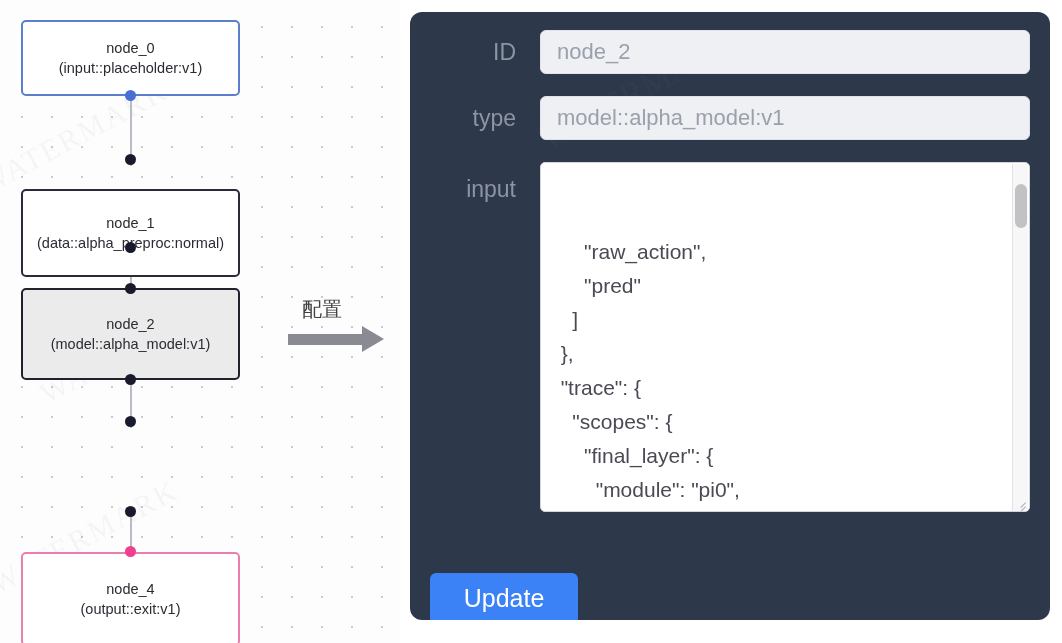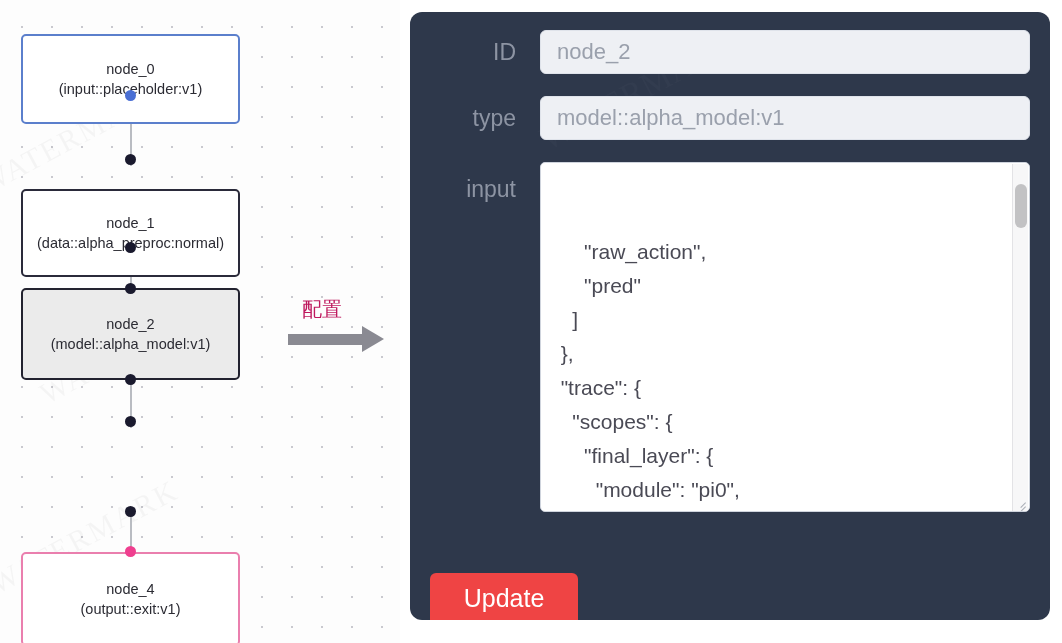--- a/index.html
+++ b/index.html
@@ -92,40 +92,40 @@
     line-height: 20px;
     padding: 4px 8px;
     z-index: 3;
   }
   .node .label { width: 100%; }
   .node-blue     { border: 2px solid #5b7fcc; }
   .node-dark     { border: 2px solid #2a2a3a; margin-top: 29px; }
   .node-selected { border: 2.5px solid #22222f; background: #ebebeb; }
   .node-pink     { border: 2px solid #ea7fae; }
 
-  #node0 { top: 34px;  height: 90px; }
+  #node0 { top: 20px;  height: 76px; }
   #node1 { top: 160px; height: 88px; }
   #node2 { top: 288px; height: 92px; }
   #node3 { top: 422px; height: 90px; }
   #node4 { top: 552px; height: 94px; }
 
   
   #transition {
     position: absolute;
     left: 288px;
     top: 296px;
     width: 110px;
     height: 70px;
   }
   #transition-label {
     position: absolute;
     left: 14px;
     top: 0;
     font-size: 20px;
-    color: #be185d;
+    color: #404040;
     font-family: "DejaVu Sans", sans-serif;
     white-space: nowrap;
   }
   #arrow-shaft {
     position: absolute;
     left: 0;
     top: 38px;
     width: 76px;
     height: 11px;
     background: #8a8a92;
@@ -250,21 +250,21 @@
   #config-resize-grip i:nth-child(1) { bottom: 2px;  width: 12px; }
   #config-resize-grip i:nth-child(2) { bottom: 6px;  width: 7px; }
 
   
   #update-button {
     position: absolute;
     left: 20px;
     bottom: -6px;
     min-width: 148px;
     padding: 11px 26px 13px 26px;
-    background: #ef4444;
+    background: #3b82f6;
     border: none;
     border-radius: 6px;
     color: #ffffff;
     font-size: 25px;
     font-family: "Liberation Sans", sans-serif;
     text-align: center;
     cursor: pointer;
     box-sizing: border-box;
   }
 

